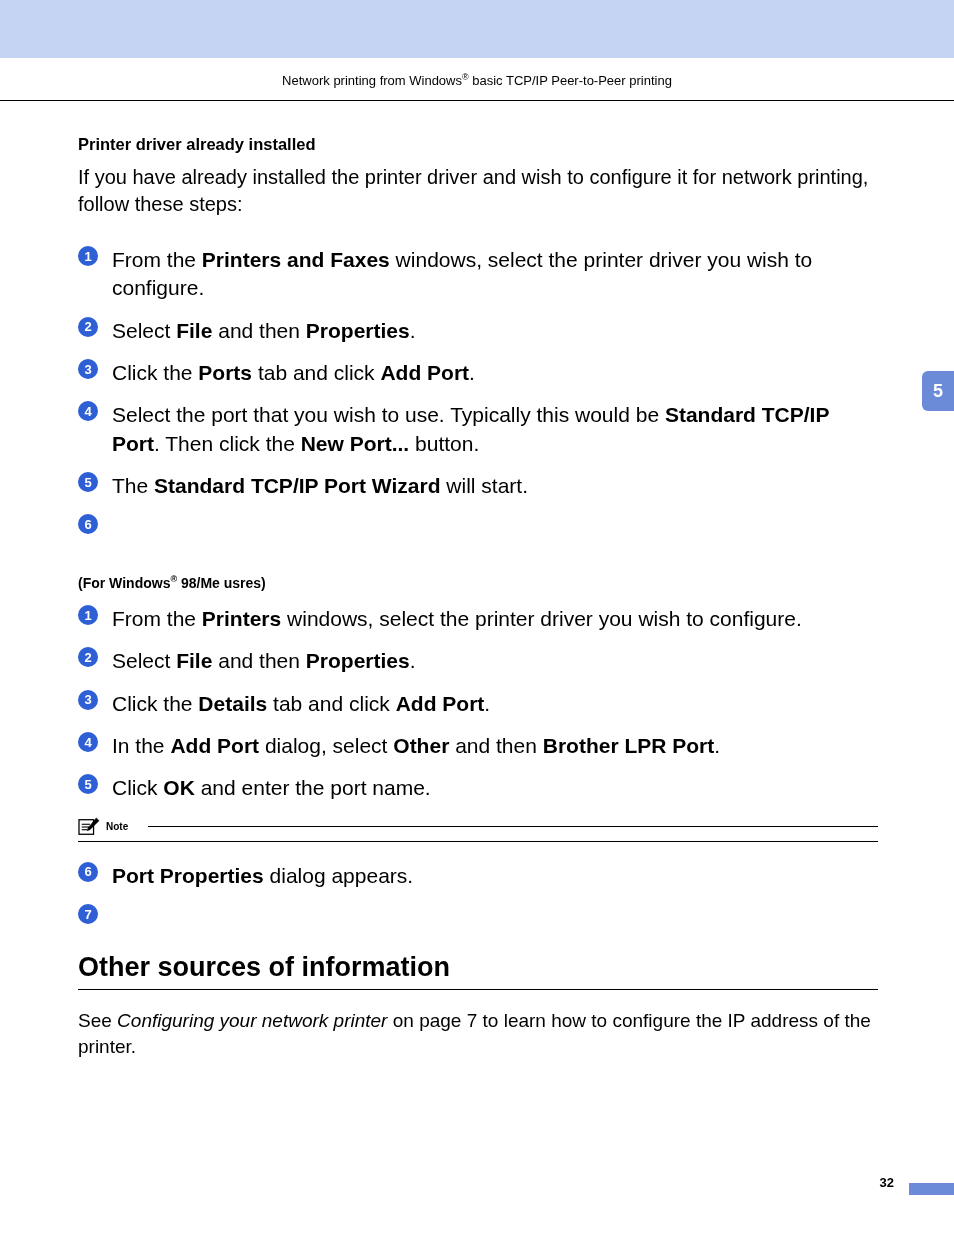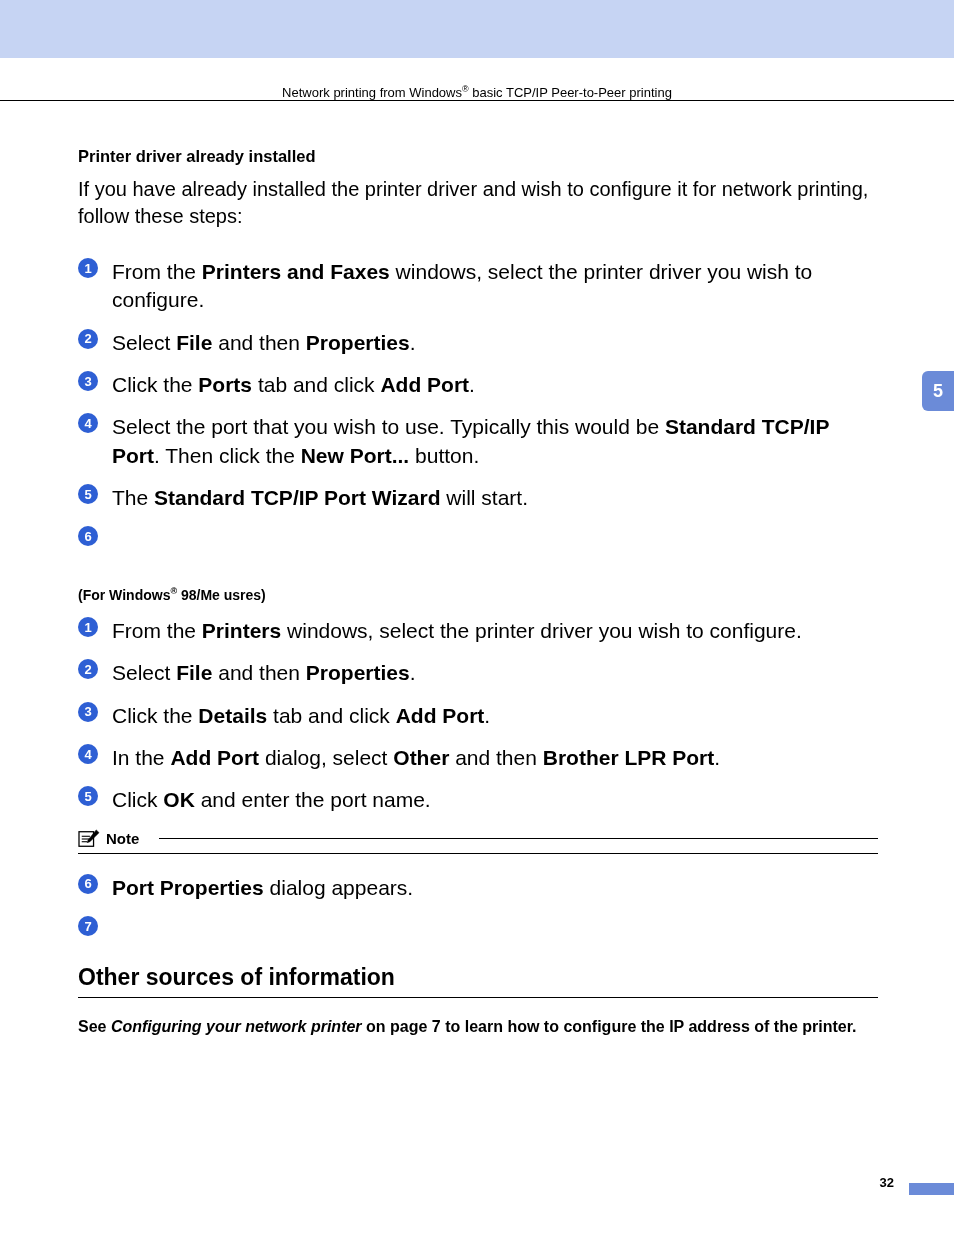--- a/index.html
+++ b/index.html
@@ -11,21 +11,21 @@
     background: #fff;
     position: relative;
   }
   .top-band {
     width: 100%;
     height: 58px;
     background: #c6d4f3;
   }
   .header-line {
     position: absolute;
-    top: 84px;
+    top: 72px;
     left: 0;
     width: 100%;
     font-size: 13px;
     color: #000;
     text-align: center;
   }
   .header-line sup { font-size: 9px; }
   .header-under {
     position: absolute;
     top: 100px; left: 0; width: 100%;
@@ -49,21 +49,21 @@
   }
   .content {
     position: absolute;
     top: 135px;
     left: 78px;
     width: 800px;
   }
   .sect-title {
     font-weight: bold;
     font-size: 16.5px;
-    margin: 12px 0 10px 0;
+    margin: 0 0 10px 0;
   }
   .intro {
     font-size: 20px;
     margin: 0 0 28px 0;
     line-height: 1.35;
   }
   .subhead {
     font-weight: bold;
     font-size: 14px;
     margin: 0 0 14px 0;
@@ -97,21 +97,21 @@
   .note-box {
     margin: 4px 0 20px 0;
   }
   .note-head {
     display: flex;
     align-items: center;
     gap: 6px;
   }
   .note-head .note-label {
     font-weight: bold;
-    font-size: 15px;
+    font-size: 10px;
   }
   .note-head-line {
     flex: 1;
     border-bottom: 1px solid #000;
     margin-left: 14px;
     height: 0;
     align-self: center;
   }
   .note-icon {
     width: 22px; height: 20px;
@@ -120,32 +120,31 @@
   .note-body {
     font-size: 15.5px;
     margin: 6px 0 8px 16px;
     line-height: 1.35;
   }
   .note-under {
     border-bottom: 1px solid #000;
     margin-top: 4px;
   }
   .h2 {
-    font-size: 23px;
+    font-size: 27px;
     font-weight: bold;
     margin: 28px 0 2px 0;
   }
   .h2-under {
     border-bottom: 1px solid #000;
     margin: 6px 0 18px 0;
   }
   .see-text {
-    font-size: 16px;
-    line-height: 1.35;
-    font-weight: bold;
+    font-size: 19px;
+    line-height: 1.35;
   }
   .see-text i { font-style: italic; }
   .page-num {
     position: absolute;
     right: 60px;
     bottom: 45px;
     font-size: 13px;
     font-weight: bold;
     margin-left: 7px;
   }

